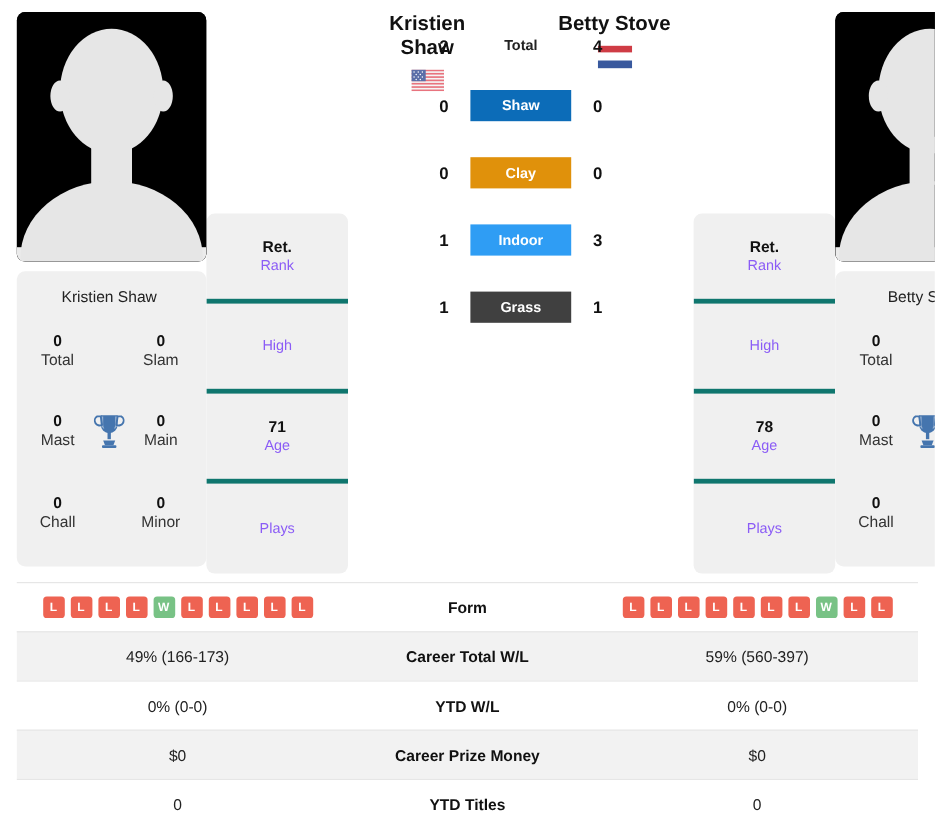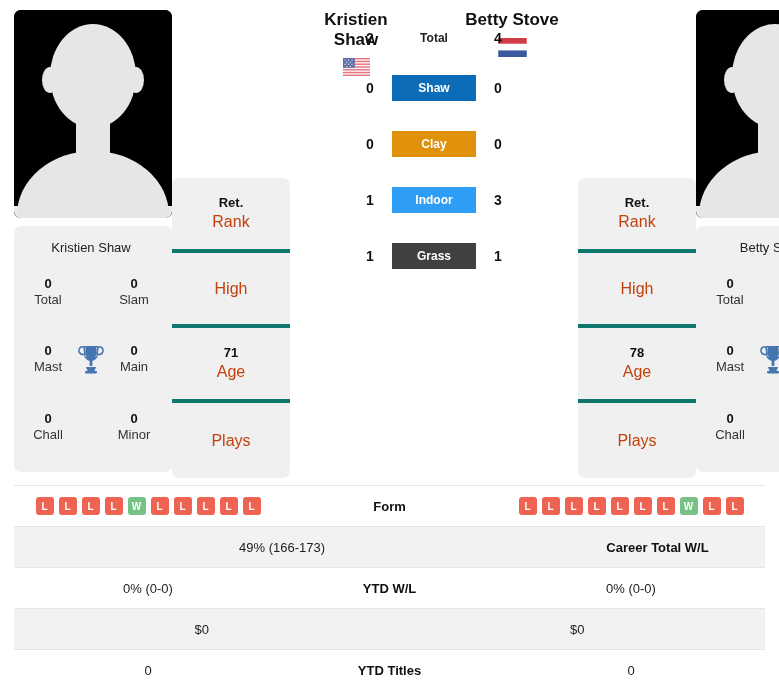--- a/index.html
+++ b/index.html
@@ -76,21 +76,21 @@
     height: 75px;
     display: flex;
     flex-direction: column;
     align-items: center;
     justify-content: center;
     border-bottom: 4px solid #0f766e;
     line-height: 1.25;
   }
   .info-row:last-child { border-bottom: none; }
   .info-row .v { font-size: 13px; font-weight: bold; color: #111; }
-  .info-row .k { font-size: 16px; color: #c2410c; }
+  .info-row .k { font-size: 12px; color: #8b5cf6; }
 
   
   .center-col {
     flex: 1 1 auto;
     display: flex;
     flex-direction: column;
     align-items: center;
     padding: 0 6px;
   }
   .names-row {
@@ -426,30 +426,32 @@
             <div class="badge w">W</div>
             <div class="badge l">L</div>
             <div class="badge l">L</div>
           </div>
       </div>
     </div>
 
     <div class="trow alt">
       <div class="tcol side">49% (166-173)</div>
       <div class="tcol mid">Career Total W/L</div>
+      <div class="tcol side">59% (560-397)</div>
     </div>
 
     <div class="trow">
       <div class="tcol side">0% (0-0)</div>
       <div class="tcol mid">YTD W/L</div>
       <div class="tcol side">0% (0-0)</div>
     </div>
 
     <div class="trow alt">
       <div class="tcol side">$0</div>
+      <div class="tcol mid">Career Prize Money</div>
       <div class="tcol side">$0</div>
     </div>
 
     <div class="trow">
       <div class="tcol side">0</div>
       <div class="tcol mid">YTD Titles</div>
       <div class="tcol side">0</div>
     </div>
 
   </div>

